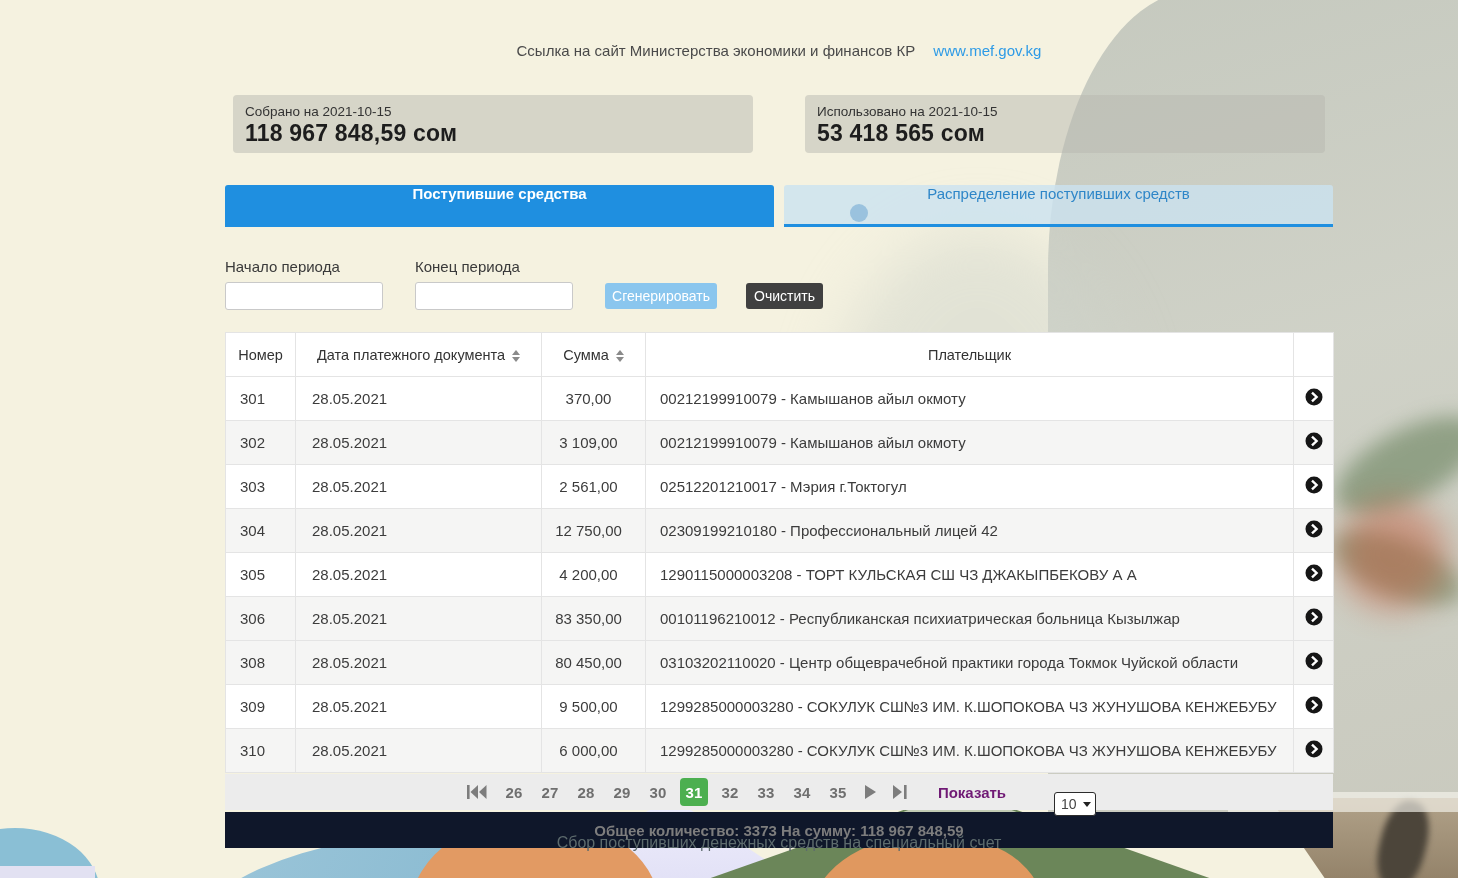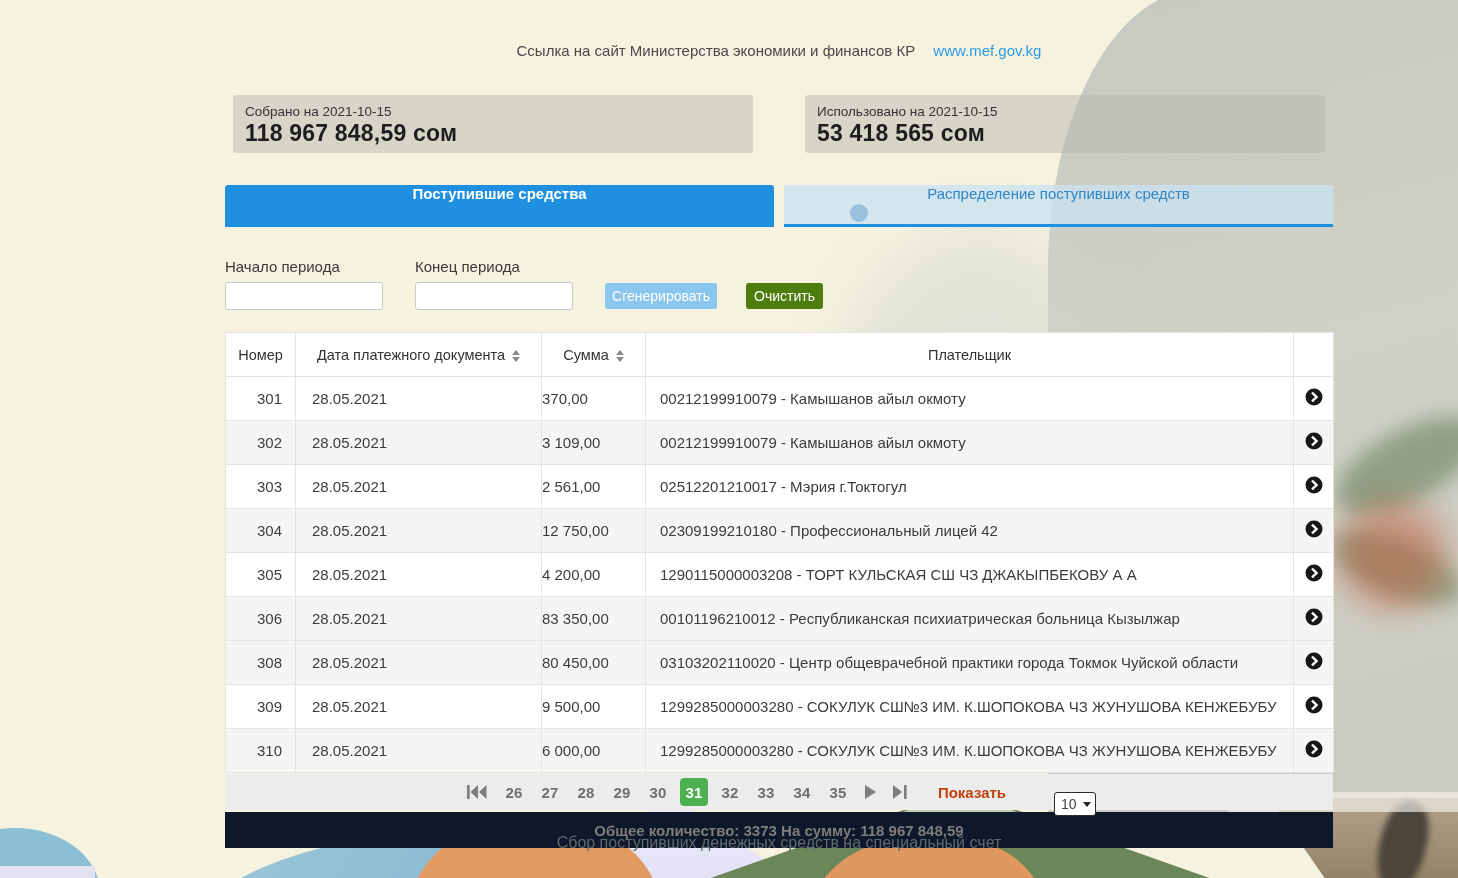--- a/index.html
+++ b/index.html
@@ -82,32 +82,32 @@
   .filters { position:absolute; top:258px; left:0; width:1108px; height:55px; }
   .filter-label { position:absolute; top:0; font-size:15px; color:#3a3a3a; }
   .fl-start { left:0; } .fl-end { left:190px; }
   .filter-input { position:absolute; top:24px; height:28px; width:158px;
                   border:1px solid #c9c9c9; border-radius:3px; background:#fff;
                   padding:0 8px; font-size:14px; }
   .fi-start { left:0; } .fi-end { left:190px; }
   .btn { position:absolute; top:25px; height:26px; border:none; border-radius:3px;
          color:#fff; font-size:14px; font-family:"Liberation Sans",sans-serif; cursor:pointer; }
   .btn-generate { left:380px; width:112px; background:#8ac6ee; }
-  .btn-clear { left:521px; width:77px; background:#4d7c0f; }
+  .btn-clear { left:521px; width:77px; background:#404040; }
 
   
   .table-wrap { position:absolute; top:332px; left:0; width:1108px; }
   table { border-collapse:collapse; width:1108px; background:#fff; table-layout:fixed;
           border:1px solid #e3e3e3; }
   th, td { border:1px solid #e4e4e4; height:44px; font-size:15px; color:#3c3c3c;
            overflow:hidden; white-space:nowrap; }
   th { font-weight:400; color:#333; font-size:14.5px; text-align:center; background:#fff; }
-  .c-num { width:70px; padding-left:31px; }
+  .c-num { width:70px; padding-left:14px; }
   .c-date { width:246px; padding-left:16px; }
-  .c-sum { width:104px; text-align:left; padding-right:10px; }
+  .c-sum { width:104px; text-align:center; padding-right:10px; }
   .c-payer { width:648px; padding-left:14px; }
   .c-act { width:40px; text-align:center; }
   th.c-num, th.c-date, th.c-sum, th.c-payer { padding:0; text-align:center; }
   tr.alt td { background:#f5f5f4; }
 
   .sort-icon { display:inline-flex; flex-direction:column; gap:2px; margin-left:7px;
                vertical-align:middle; }
   .sort-icon i { display:block; width:0; height:0; border-left:4px solid transparent;
                  border-right:4px solid transparent; }
   .sort-up { border-bottom:5px solid #8a8a8a; }
@@ -116,21 +116,21 @@
   .chev { background:none; border:none; cursor:pointer; padding:0; line-height:0; }
 
   
   .pagination-bar { width:1108px; height:36px; background:#ececec; margin-top:1px;
                     display:flex; align-items:center; justify-content:center;
                     gap:8px; font-size:15px; }
   .pager-icon-btn { background:none; border:none; cursor:pointer; padding:2px 4px; line-height:0; }
   .page-btn { background:none; border:none; color:#6f6f6f; font-weight:700; font-size:15px;
               font-family:"Liberation Sans",sans-serif; width:28px; height:28px; cursor:pointer; }
   .page-btn.active { background:#4caf50; color:#fff; border-radius:4px; }
-  .show-label { color:#c2410c; font-weight:700; margin-left:18px; }
+  .show-label { color:#701a75; font-weight:700; margin-left:18px; }
   .select-wrap { position:relative; margin-left:40px;margin-top:24px; }
   .page-size-select { appearance:none; -webkit-appearance:none; width:42px; height:24px;
                       border:1.5px solid #2c2c2c; border-radius:3px; background:#fff;
                       font-size:14px; color:#444; padding:0 0 0 6px;
                       font-family:"Liberation Sans",sans-serif; }
   .select-wrap::after { content:""; position:absolute; right:5px; top:10px;
                         border-left:4px solid transparent; border-right:4px solid transparent;
                         border-top:5px solid #222; pointer-events:none; }
 
   .totals-bar { width:1108px; height:36px; background:#0f172a; margin-top:2px;

